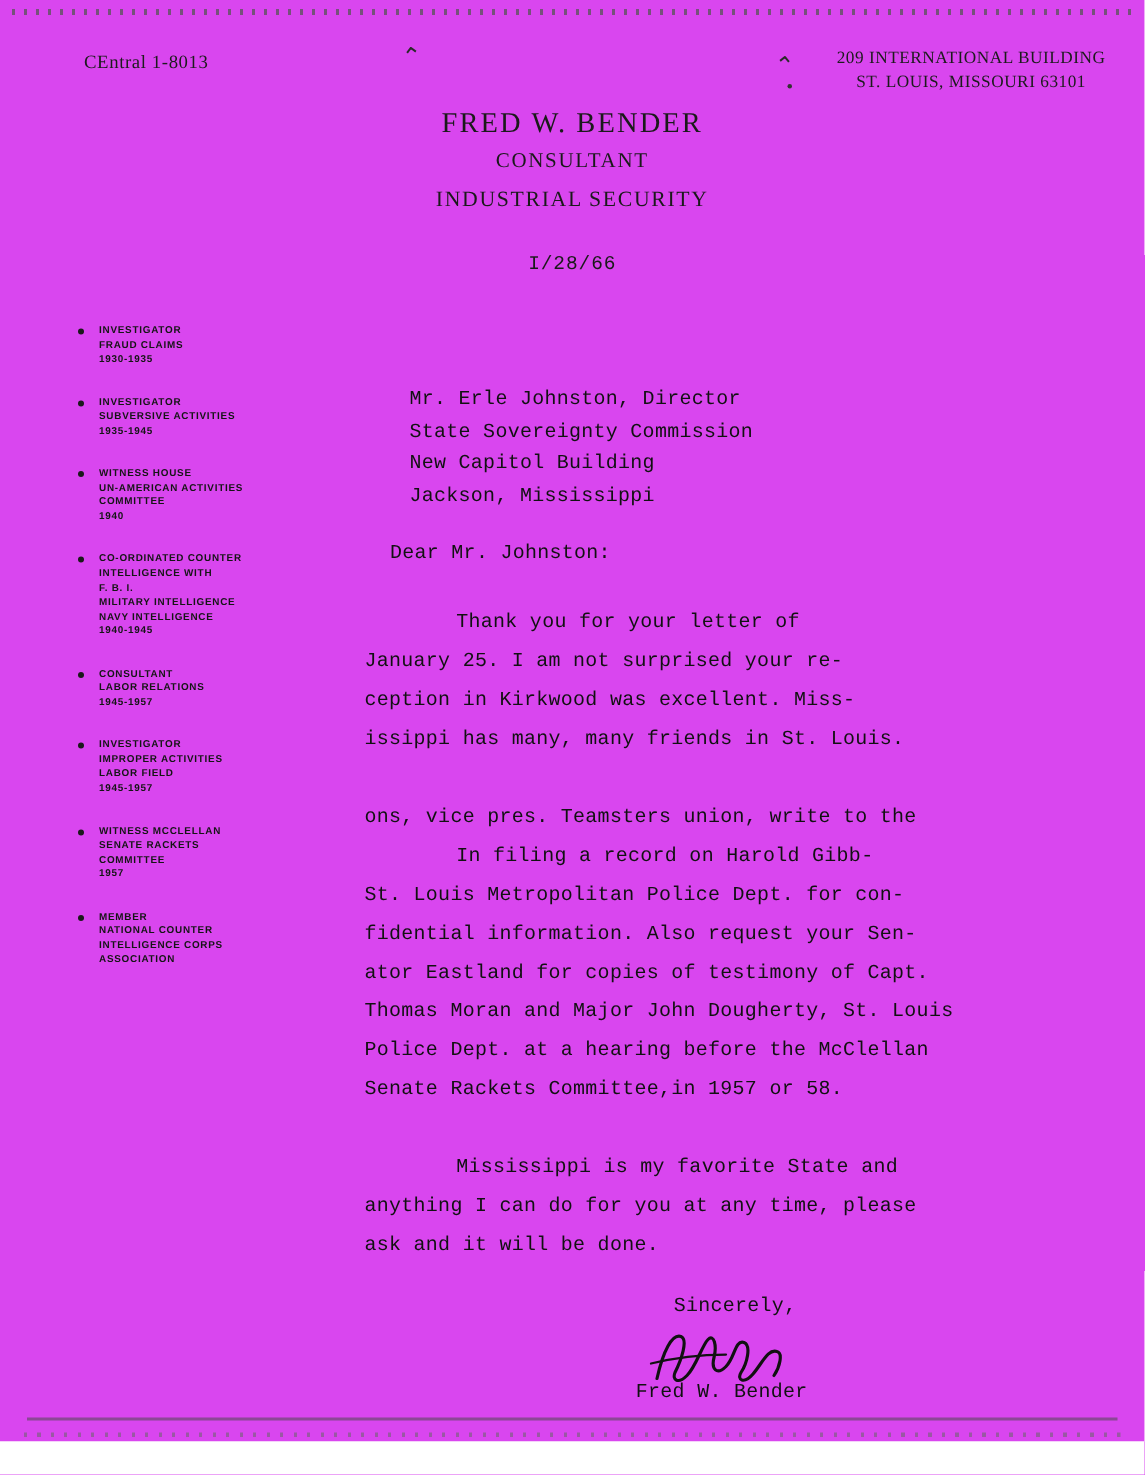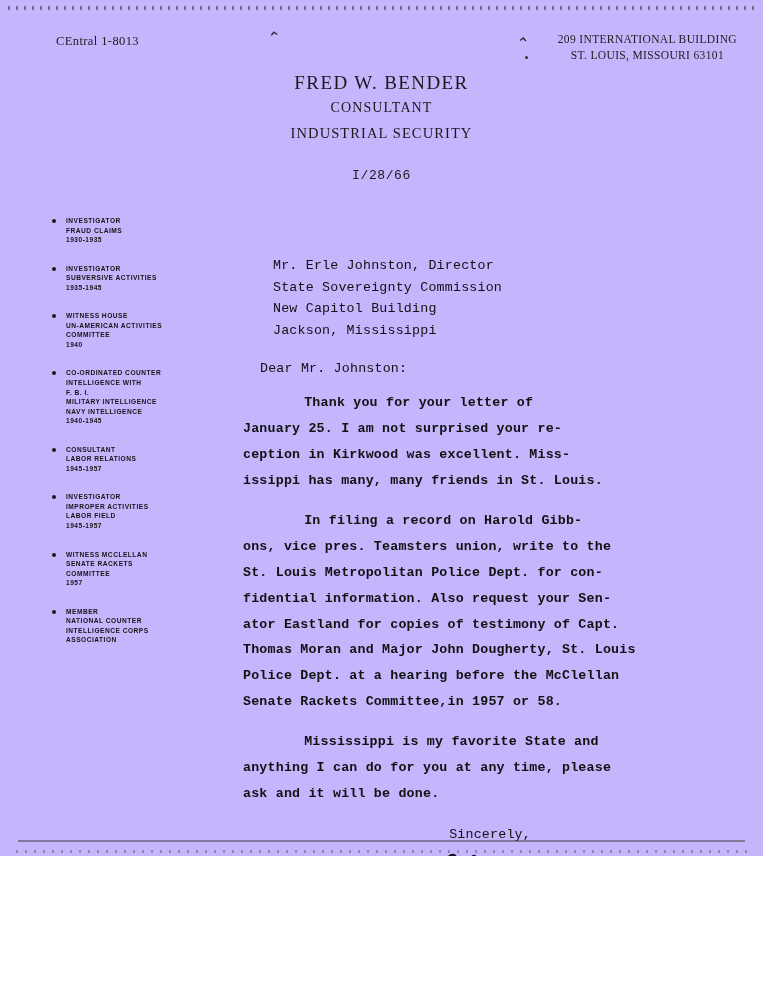--- a/index.html
+++ b/index.html
@@ -3,22 +3,22 @@
 <meta charset="utf-8">
 <style>
   html, body {
     margin: 0;
     padding: 0;
     background: #ffffff;
   }
   .page {
     position: relative;
     width: 763px;
-    height: 856px;
-    background: #c4b5fd;
+    height: 961px;
+    background: #d946ef;
     overflow: hidden;
     font-family: "Liberation Serif", serif;
     color: #1a1a1a;
   }
   
   .scan-top-dots {
     position: absolute;
     top: 6px;
     left: 8px;
     right: 8px;
@@ -166,22 +166,21 @@
   }
   .recipient div {
     line-height: 1.62;
     padding-left: 30px;
   }
   .salutation {
     margin-top: 20px;
     margin-left: 17px;
   }
   .para {
-    margin-top: 14px;
-    font-weight: bold;
+    margin-top: 26px;
   }
   .para .ln {
     line-height: 1.95;
     white-space: pre;
   }
   .indent { display: inline-block; width: 4.6em; }
   .closing {
     margin-top: 10px;
     padding-left: 4.6em;
     line-height: 1.95;
@@ -290,22 +289,22 @@
     <div class="salutation">Dear Mr. Johnston:</div>
 
     <div class="para">
       <div class="ln"><span class="indent"></span><span>Thank you for your letter of</span></div>
       <div class="ln">January 25. I am not surprised your re-</div>
       <div class="ln">ception in Kirkwood was excellent. Miss-</div>
       <div class="ln">issippi has many, many friends in St. Louis.</div>
     </div>
 
     <div class="para">
+      <div class="ln">ons, vice pres. Teamsters union, write to the</div>
       <div class="ln"><span class="indent"></span><span>In filing a record on Harold Gibb-</span></div>
-      <div class="ln">ons, vice pres. Teamsters union, write to the</div>
       <div class="ln">St. Louis Metropolitan Police Dept. for con-</div>
       <div class="ln">fidential information. Also request your Sen-</div>
       <div class="ln">ator Eastland for copies of testimony of Capt.</div>
       <div class="ln">Thomas Moran and Major John Dougherty, St. Louis</div>
       <div class="ln">Police Dept. at a hearing before the McClellan</div>
       <div class="ln">Senate Rackets Committee,in 1957 or 58.</div>
     </div>
 
     <div class="para">
       <div class="ln"><span class="indent"></span><span>Mississippi is my favorite State and</span></div>

